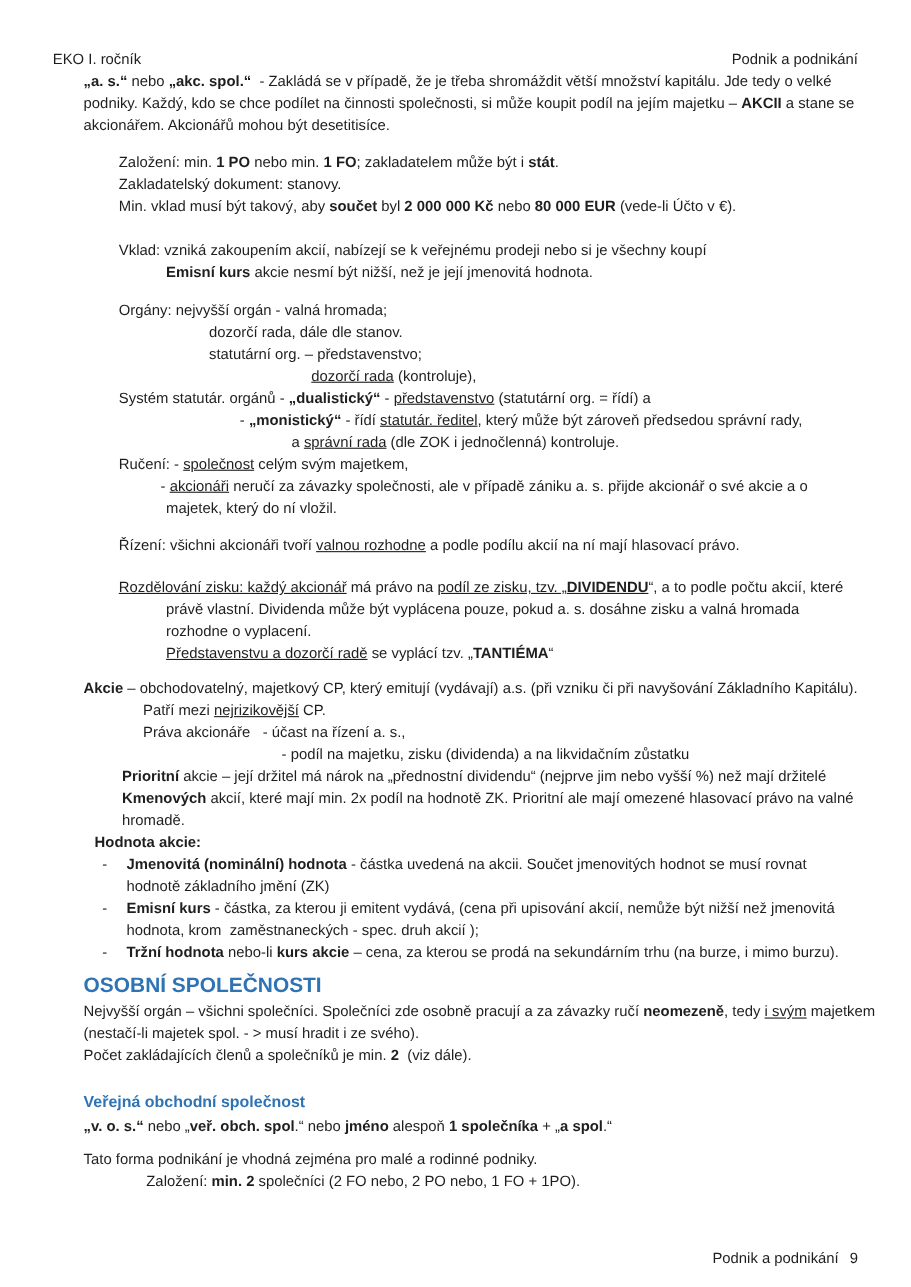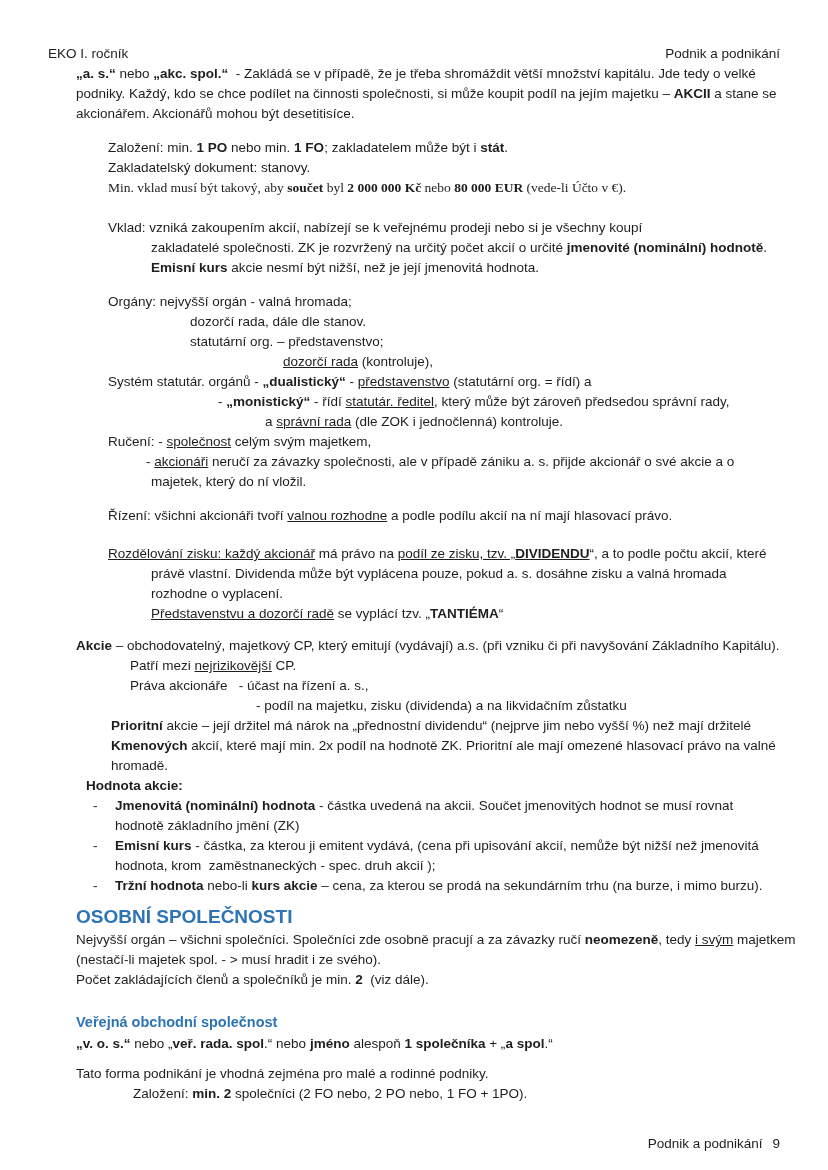--- a/index.html
+++ b/index.html
@@ -54,24 +54,23 @@
       <span>EKO I. ročník</span>
       <span>Podnik a podnikání</span>
     </div>
     <div>
         <div class="ln"><span class="b">„a. s.“</span><span> nebo </span><span class="b">„akc. spol.“</span><span>  - Zakládá se v případě, že je třeba shromáždit větší množství kapitálu. Jde tedy o velké</span></div>
         <div class="ln"><span>podniky. Každý, kdo se chce podílet na činnosti společnosti, si může koupit podíl na jejím majetku – </span><span class="b">AKCII</span><span> a stane se</span></div>
         <div class="ln"><span>akcionářem. Akcionářů mohou být desetitisíce.</span></div>
         <div class="sp" style="height: 14px;"></div>
         <div class="ln" style="padding-left: 32px;"><span>Založení: min. </span><span class="b">1 PO</span><span> nebo min. </span><span class="b">1 FO</span><span>; zakladatelem může být i </span><span class="b">stát</span><span>.</span></div>
         <div class="ln" style="padding-left: 32px;"><span>Zakladatelský dokument: stanovy.</span></div>
-        <div class="ln" style="padding-left: 32px; font-family: Liberation Serif, serif;"><span>Min. vklad musí být takový, aby </span><span class="b">součet</span><span> byl </span><span class="b">2 000 000 Kč</span><span> nebo </span><span class="b">80 000 EUR</span><span> (vede-li Účto v €).</span></div>
+        <div class="ln" style="padding-left: 32px;"><span>Min. vklad musí být takový, aby </span><span class="b">součet</span><span> byl </span><span class="b">2 000 000 Kč</span><span> nebo </span><span class="b">80 000 EUR</span><span> (vede-li Účto v €).</span></div>
         <div class="sp" style="height: 20px;"></div>
         <div class="ln" style="padding-left: 32px;"><span>Vklad: vzniká zakoupením akcií, nabízejí se k veřejnému prodeji nebo si je všechny koupí</span></div>
-        <div class="ln" style="padding-left: 75px;"><span>zakladatelé společnosti. ZK je rozvržený na určitý počet akcií o určité </span><span class="b">jmenovité (nominální) hodnotě</span><span>.</span></div>
         <div class="ln" style="padding-left: 75px;"><span class="b">Emisní kurs</span><span> akcie nesmí být nižší, než je její jmenovitá hodnota.</span></div>
         <div class="sp" style="height: 14px;"></div>
         <div class="ln" style="padding-left: 32px;"><span>Orgány: nejvyšší orgán - valná hromada;</span></div>
         <div class="ln" style="padding-left: 114px;"><span>dozorčí rada, dále dle stanov.</span></div>
         <div class="ln" style="padding-left: 114px;"><span>statutární org. – představenstvo;</span></div>
         <div class="ln" style="padding-left: 207px;"><span class="u">dozorčí rada</span><span> (kontroluje),</span></div>
         <div class="ln" style="padding-left: 32px;"><span>Systém statutár. orgánů - </span><span class="b">„dualistický“</span><span> - </span><span class="u">představenstvo</span><span> (statutární org. = řídí) a</span></div>
         <div class="ln" style="padding-left: 142px;"><span>- </span><span class="b">„monistický“</span><span> - řídí </span><span class="u">statutár. ředitel</span><span>, který může být zároveň předsedou správní rady,</span></div>
         <div class="ln" style="padding-left: 189px;"><span>a </span><span class="u">správní rada</span><span> (dle ZOK i jednočlenná) kontroluje.</span></div>
         <div class="ln" style="padding-left: 32px;"><span>Ručení: - </span><span class="u">společnost</span><span> celým svým majetkem,</span></div>
@@ -98,21 +97,21 @@
         <div class="ln" style="padding-left: 17px;"><span class="dash">-</span><span class="b">Emisní kurs</span><span> - částka, za kterou ji emitent vydává, (cena při upisování akcií, nemůže být nižší než jmenovitá</span></div>
         <div class="ln" style="padding-left: 39px;"><span>hodnota, krom  zaměstnaneckých - spec. druh akcií );</span></div>
         <div class="ln" style="padding-left: 17px;"><span class="dash">-</span><span class="b">Tržní hodnota</span><span> nebo-li </span><span class="b">kurs akcie</span><span> – cena, za kterou se prodá na sekundárním trhu (na burze, i mimo burzu).</span></div>
         <div class="sp" style="height: 6px;"></div>
         <div class="ln h1" style="color: rgb(46, 116, 181);"><span>OSOBNÍ SPOLEČNOSTI</span></div>
         <div class="ln"><span>Nejvyšší orgán – všichni společníci. Společníci zde osobně pracují a za závazky ručí </span><span class="b">neomezeně</span><span>, tedy </span><span class="u">i svým</span><span> majetkem</span></div>
         <div class="ln"><span>(nestačí-li majetek spol. - &gt; musí hradit i ze svého).</span></div>
         <div class="ln"><span>Počet zakládajících členů a společníků je min. </span><span class="b">2</span><span>  (viz dále).</span></div>
         <div class="sp" style="height: 20px;"></div>
         <div class="ln h2" style="color: rgb(46, 116, 181);"><span>Veřejná obchodní společnost</span></div>
-        <div class="ln"><span class="b">„v. o. s.“</span><span> nebo „</span><span class="b">veř. rada. spol</span><span>.“ nebo </span><span class="b">jméno</span><span> alespoň </span><span class="b">1 společníka</span><span> + „</span><span class="b">a spol</span><span>.“</span></div>
+        <div class="ln"><span class="b">„v. o. s.“</span><span> nebo „</span><span class="b">veř. obch. spol</span><span>.“ nebo </span><span class="b">jméno</span><span> alespoň </span><span class="b">1 společníka</span><span> + „</span><span class="b">a spol</span><span>.“</span></div>
         <div class="sp" style="height: 10px;"></div>
         <div class="ln"><span>Tato forma podnikání je vhodná zejména pro malé a rodinné podniky.</span></div>
         <div class="ln" style="padding-left: 57px;"><span>Založení: </span><span class="b">min. 2</span><span> společníci (2 FO nebo, 2 PO nebo, 1 FO + 1PO).</span></div>
       </div>
   </div>
   <div class="footer-row">
     <span>Podnik a podnikání</span><span class="pgnum">9</span>
   </div>
 </div>
 

